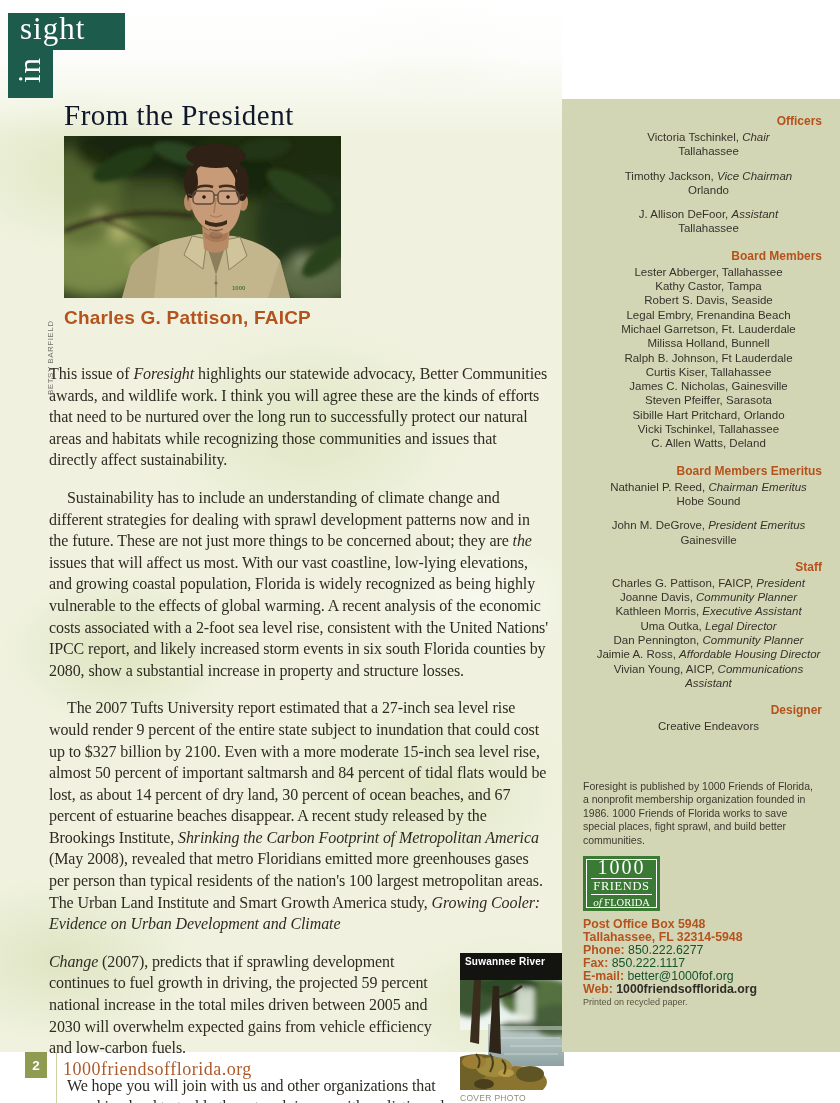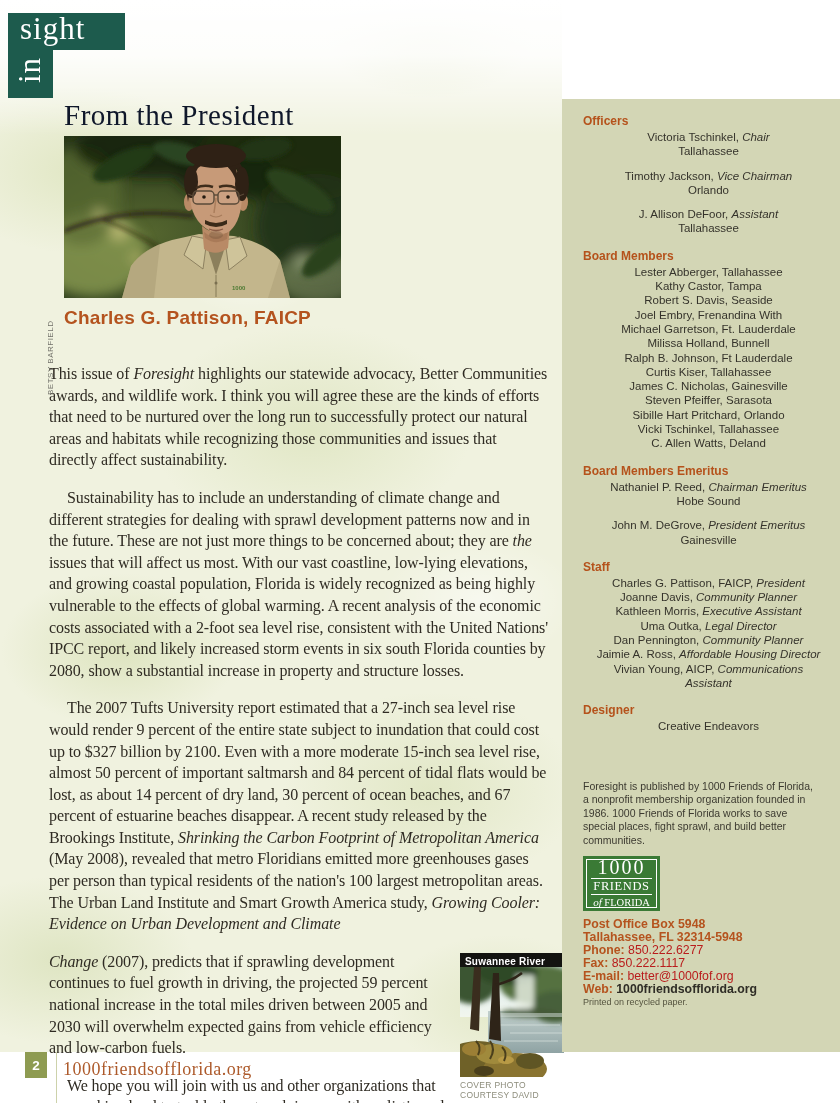--- a/index.html
+++ b/index.html
@@ -61,35 +61,35 @@
     font-family:"Liberation Serif", serif;font-size:16px;line-height:21.6px;
     color:#2f2b23;letter-spacing:-0.1px;
   }
   .article p{margin:16px;}
   .article p.indent{text-indent:18px;}
 
   .wrap-zone{}
   .suwannee{float:right;width:104px;margin:2px 0 2px 10px;font-family:"Liberation Sans", sans-serif;}
   .suw-label{
     background:#131310;color:#ffffff;font-size:10px;font-weight:bold;
-    padding:3px 2px 0 5px;letter-spacing:.2px;line-height:11px;text-indent:0;
+    padding:3px 2px 13px 5px;letter-spacing:.2px;line-height:11px;text-indent:0;
   }
   .suwannee svg{display:block;}
   .suw-caption{
     margin-top:3px;font-size:8.5px;line-height:10.5px;color:#8d8d7c;
     letter-spacing:.3px;text-indent:0;
   }
 
   
   .sidebar{
     position:absolute;left:562px;top:99px;width:278px;height:953px;
     background:#d3d6b5;box-sizing:border-box;padding:15px 18px 0 21px;
     font-size:11.5px;line-height:14.3px;color:#35332b;overflow:hidden;
   }
-  .sb-heading{margin:0 0 2px 0;font-size:12px;line-height:14px;color:#b5521b;}
+  .sb-heading{margin:0 0 2px 0;font-size:12px;line-height:14px;color:#b5521b;text-align:right;}
   .sb-section{margin:0 0 13px 0;}
   .sb-group{margin:0 0 10px 12px;text-align:center;}
   .sb-group:last-child{margin-bottom:0;}
   .pub-note{margin-top:46px;width:232px;font-size:10.5px;line-height:13.5px;color:#3c3a30;}
   .org-logo{
     margin-top:9px;width:77px;height:55px;background:#3a7a35;box-sizing:border-box;
     padding:3px;
   }
   .org-logo-inner{
     border:1px solid #ffffff;height:100%;box-sizing:border-box;
@@ -97,21 +97,21 @@
     color:#ffffff;font-family:"Liberation Serif", serif;text-align:center;
   }
   .ol-1{font-size:20px;line-height:19px;letter-spacing:2px;}
   .ol-rule{border-top:1px solid #ffffff;margin:1px 4px;}
   .ol-2{font-size:12.5px;line-height:13px;letter-spacing:.6px;}
   .ol-3{font-size:10.5px;line-height:12px;}
   .ol-3 i{font-size:11px;}
   .contact{margin-top:7px;font-size:12.3px;line-height:12.9px;font-weight:bold;}
   .c-addr{color:#b5531e;}
   .c-label{color:#b5531e;}
-  .c-val{font-weight:normal;color:#b91c1c;}
+  .c-val{font-weight:normal;color:#14532d;}
   .c-val-bold{font-weight:bold;color:#2f2d26;}
   .printed-note{font-size:9px;color:#55543f;font-weight:normal;}
 
   
   .page-num{
     position:absolute;left:25px;top:1052px;width:22px;height:26px;background:#8e9b51;
     color:#ffffff;font-size:13.5px;font-weight:bold;display:flex;align-items:center;justify-content:center;
   }
   .footer-rule{position:absolute;left:56px;top:1052px;width:1px;height:51px;background:#cdd2ab;}
   .site{
@@ -285,21 +285,21 @@
           <div class="sb-line">J. Allison DeFoor, <i>Assistant</i></div>
           <div class="sb-line">Tallahassee</div>
         </div>
       </section>
       <section class="sb-section">
         <h3 class="sb-heading">Board Members</h3>
         <div class="sb-group">
           <div class="sb-line">Lester Abberger, Tallahassee</div>
           <div class="sb-line">Kathy Castor, Tampa</div>
           <div class="sb-line">Robert S. Davis, Seaside</div>
-          <div class="sb-line">Joel Embry, Frenandina With</div>
+          <div class="sb-line">Legal Embry, Frenandina Beach</div>
           <div class="sb-line">Michael Garretson, Ft. Lauderdale</div>
           <div class="sb-line">Milissa Holland, Bunnell</div>
           <div class="sb-line">Ralph B. Johnson, Ft Lauderdale</div>
           <div class="sb-line">Curtis Kiser, Tallahassee</div>
           <div class="sb-line">James C. Nicholas, Gainesville</div>
           <div class="sb-line">Steven Pfeiffer, Sarasota</div>
           <div class="sb-line">Sibille Hart Pritchard, Orlando</div>
           <div class="sb-line">Vicki Tschinkel, Tallahassee</div>
           <div class="sb-line">C. Allen Watts, Deland</div>
         </div>

